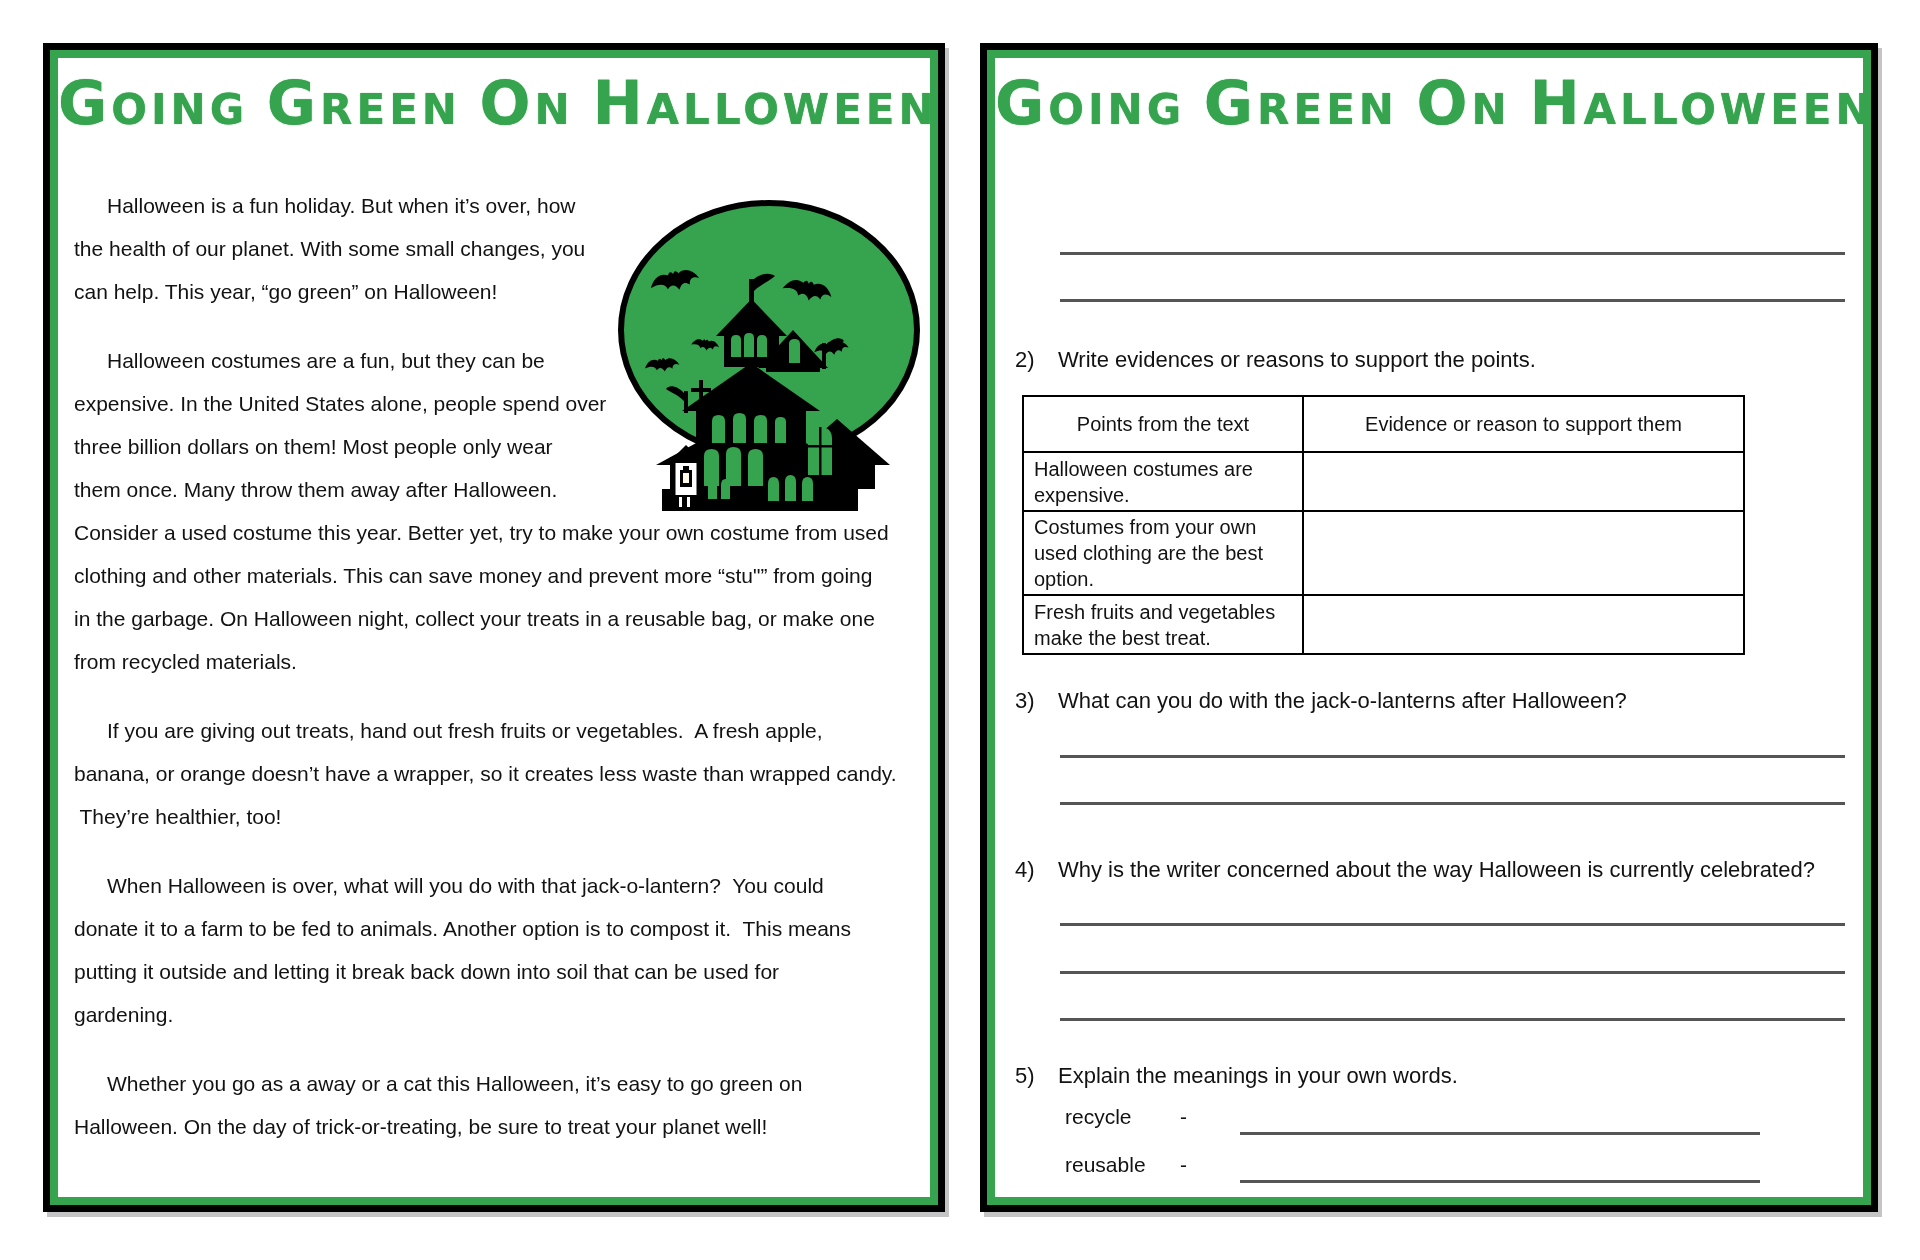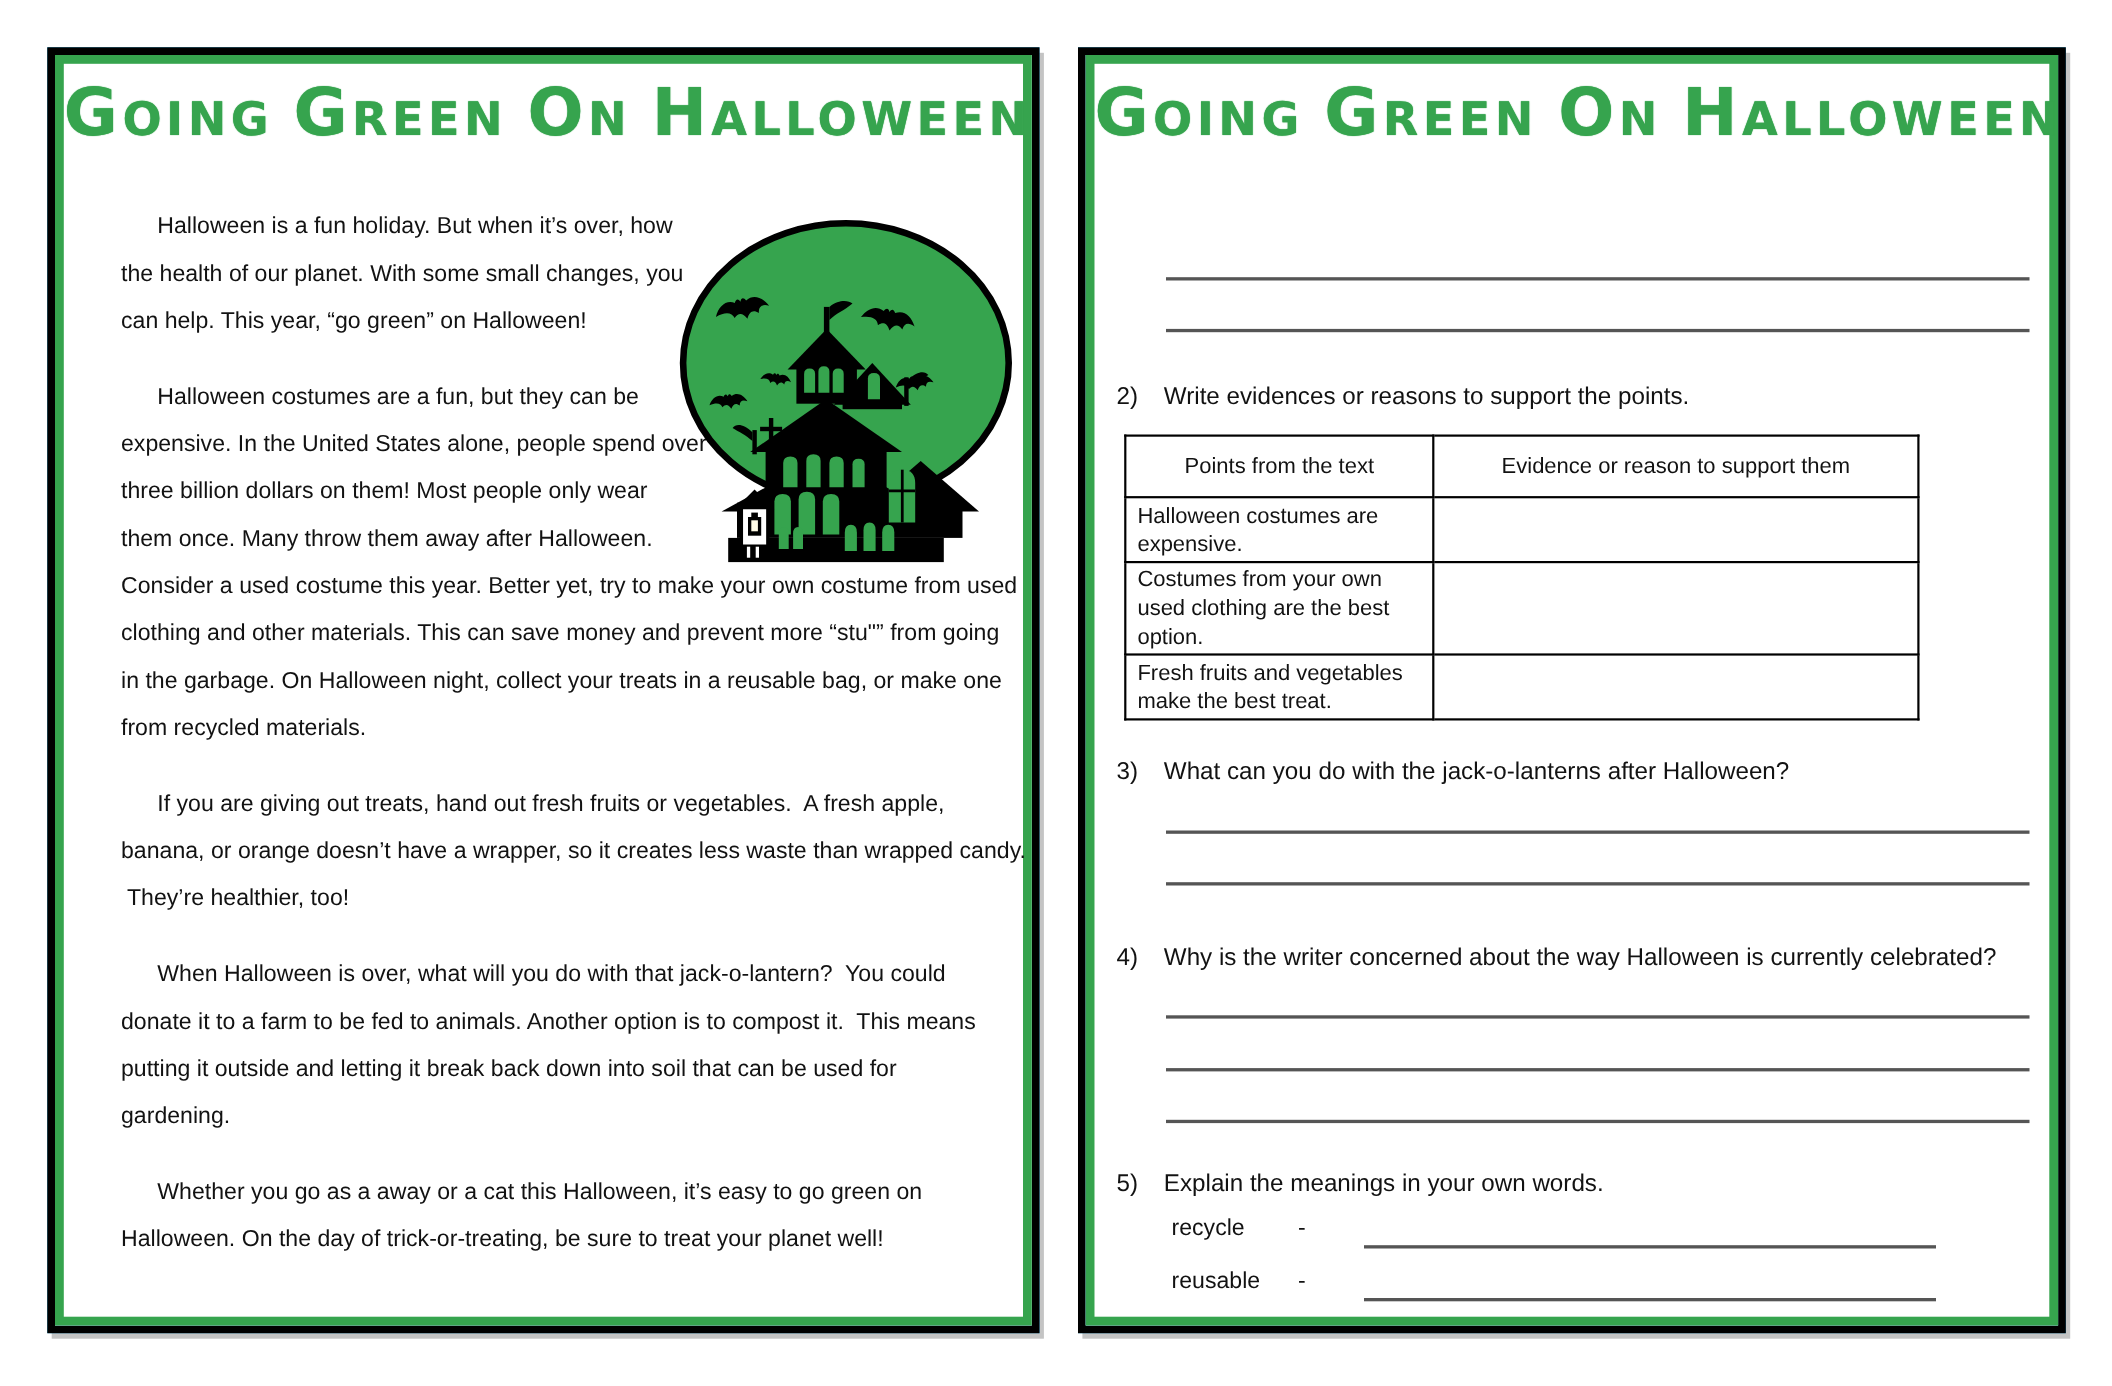--- a/index.html
+++ b/index.html
@@ -1,35 +1,35 @@
 <!DOCTYPE html>
 <html><head>
 <meta charset="utf-8">
 <style>
   :root{ --green:#36a44e; --ink:#121212; --rule:#555; }
   html,body{margin:0;padding:0;}
   body{width:1920px;height:1260px;position:relative;background:#ffffff;
        font-family:"Liberation Sans", sans-serif;color:var(--ink);}
 
   .page{position:absolute;top:43px;height:1169px;border:7px solid #000;
-        box-sizing:border-box;background:#0ea5e9;box-shadow:4px 5px 0 #c4c4c4;}
+        box-sizing:border-box;background:#ec4899;box-shadow:4px 5px 0 #c4c4c4;}
   .page.left{left:43px;width:902px;}
   .page.right{left:980px;width:898px;}
   .inner{position:absolute;inset:0;border:8px solid var(--green);background:#fff;}
 
   
   .wtitle{position:absolute;left:0;right:0;top:10px;margin:0;text-align:center;
           color:var(--green);font-family:"DejaVu Sans", sans-serif;font-weight:bold;
           font-size:42px;letter-spacing:4px;text-transform:uppercase;white-space:nowrap;
           text-shadow:0 0 1px currentColor;}
   .wtitle .cap{font-size:60px;}
 
   
   .passage{position:absolute;left:16px;top:126px;width:834px;}
-  .pline{height:43px;line-height:43px;font-size:21px;white-space:pre;margin-left:36px;}
+  .pline{height:43px;line-height:43px;font-size:21px;white-space:pre;}
   .pline.ind{padding-left:33px;}
   .pline.gap{height:26px;}
 
   .illo{position:absolute;left:542px;top:137px;width:335px;height:320px;}
 
   
   .q{position:absolute;left:20px;width:845px;font-size:22px;white-space:nowrap;}
   .qnum{display:inline-block;width:43px;}
   .ans{position:absolute;left:65px;width:785px;height:0;border-top:3px solid var(--rule);}
 

